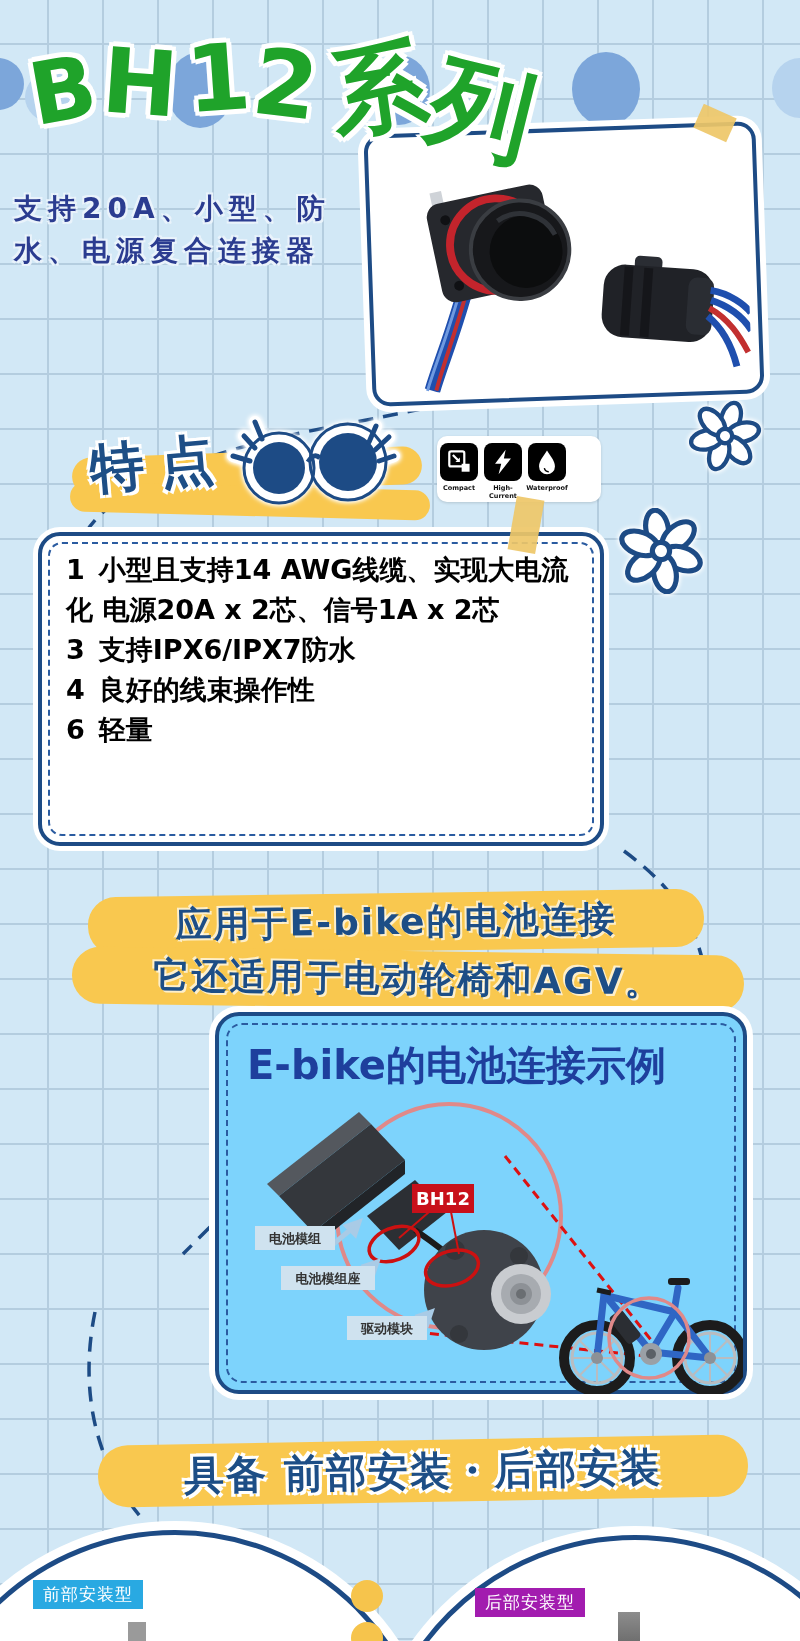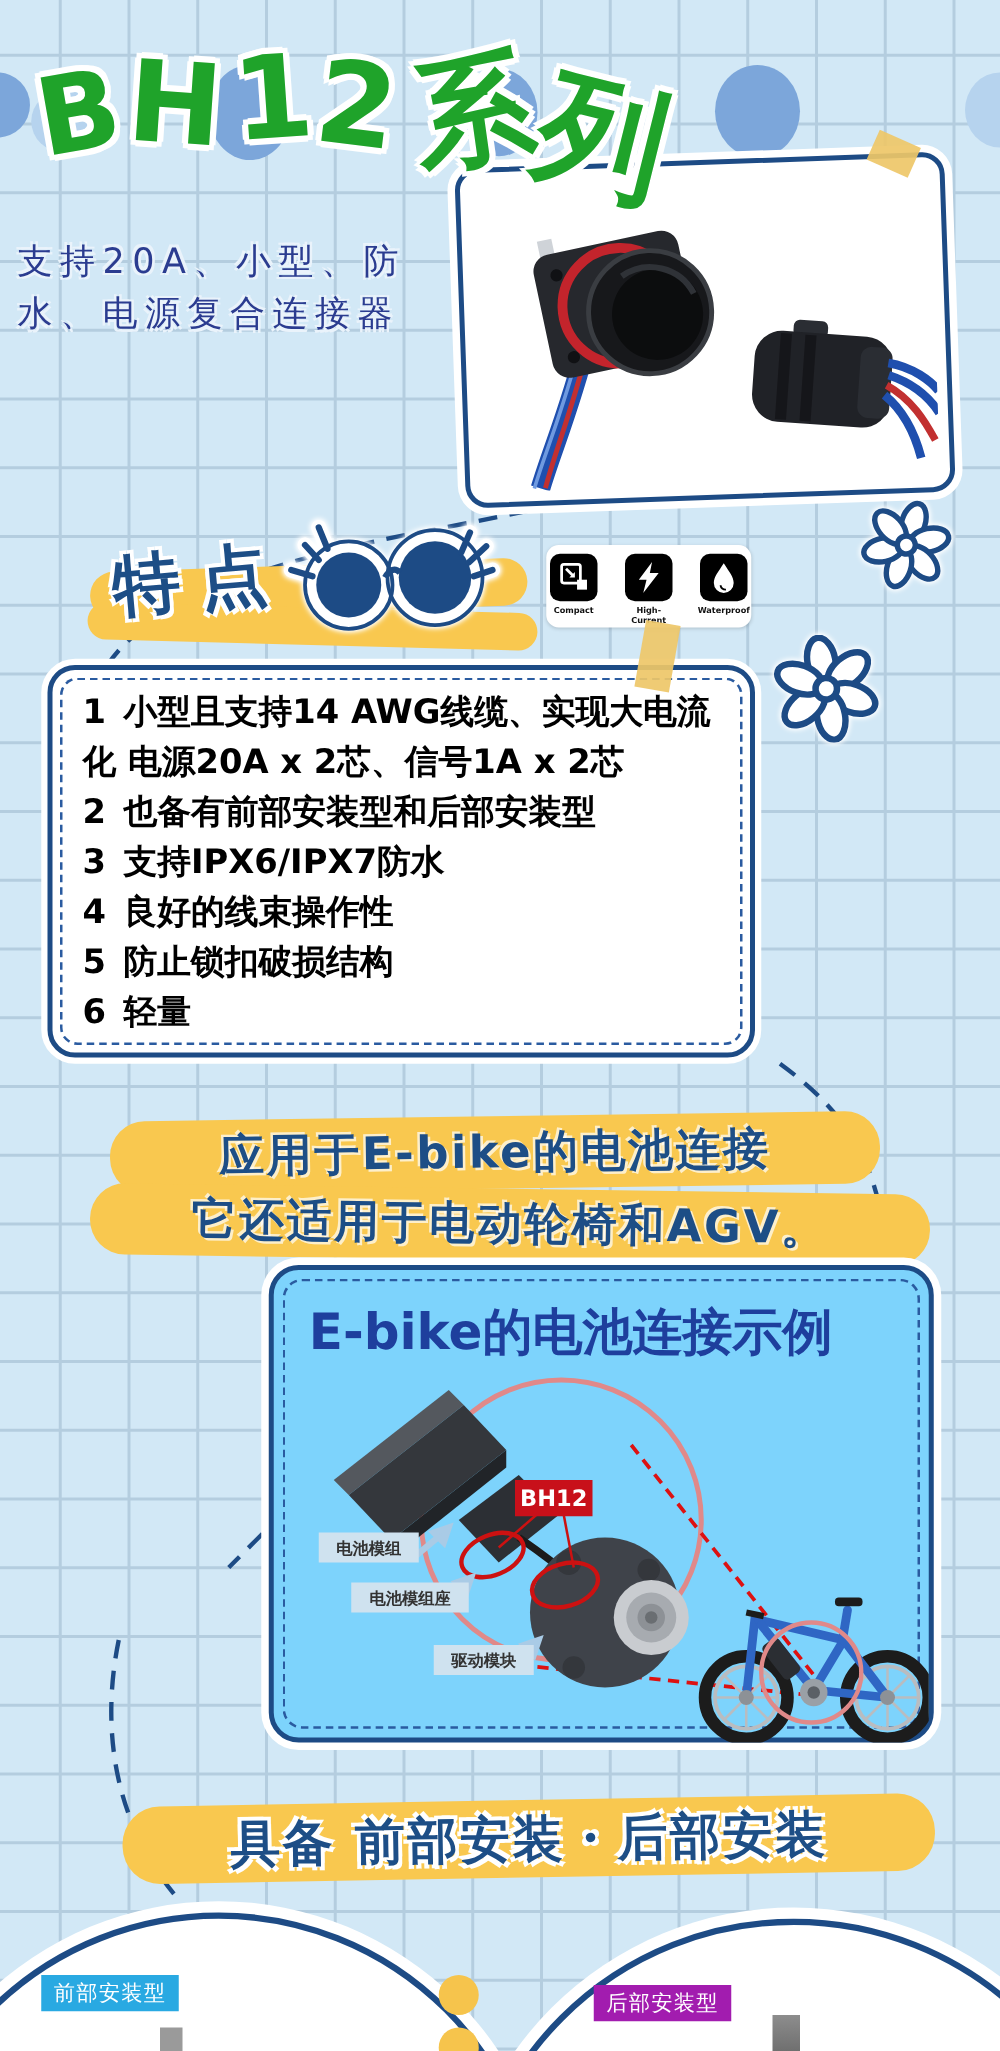--- a/index.html
+++ b/index.html
@@ -28,21 +28,21 @@
   }
   .t-b{font-size:86px;transform:rotate(-10deg);}
   .t-h{font-size:90px;transform:rotate(4deg) translateY(-6px);margin-left:6px;}
   .t-1{font-size:92px;transform:rotate(-4deg) translateY(-10px);margin-left:10px;}
   .t-2{font-size:92px;transform:rotate(7deg) translateY(-4px);margin-left:2px;}
   .t-xi{font-size:96px;transform:rotate(-8deg) translateY(2px);margin-left:14px;}
   .t-lie{font-size:102px;transform:rotate(14deg) translateY(26px);margin-left:10px;}
   
   .subtitle{
     position:absolute;left:14px;top:188px;width:360px;z-index:6;
-    font-size:28px;font-weight:normal;letter-spacing:6px;line-height:42px;
+    font-size:28px;font-weight:bold;letter-spacing:6px;line-height:42px;
     color:#2b3c90;
     text-shadow:-2px -2px 0 #eaf3fb,2px -2px 0 #eaf3fb,-2px 2px 0 #eaf3fb,2px 2px 0 #eaf3fb;
   }
   
   .photo-box{
     position:absolute;left:368px;top:128px;width:384px;height:264px;z-index:4;
     background:#fff;border:4px solid #1d4b85;border-radius:18px;
     box-shadow:0 0 0 6px #fff;transform:rotate(-2deg);
   }
   .tape{position:absolute;background:#eec768;opacity:.92;z-index:8;}
@@ -53,21 +53,21 @@
     font-size:54px;font-weight:bold;color:#1d4e86;letter-spacing:16px;
     transform:rotate(-5deg);
     text-shadow:-3px -3px 0 #fff,3px -3px 0 #fff,-3px 3px 0 #fff,3px 3px 0 #fff;
   }
   .glasses{position:absolute;left:224px;top:404px;z-index:6;
     filter:drop-shadow(0 0 2px #fff) drop-shadow(0 0 2px #fff);}
   
   .badges{
     position:absolute;left:437px;top:436px;width:164px;height:66px;z-index:6;
     background:#fff;border-radius:10px;box-shadow:0 1px 3px rgba(0,0,0,.15);
-    display:flex;justify-content:space-between;align-items:flex-start;padding-top:7px;box-sizing:border-box;
+    display:flex;justify-content:flex-start;align-items:flex-start;padding-top:7px;box-sizing:border-box;
   }
   .badge{width:44px;text-align:center;}
   .badge .bicon{width:38px;height:38px;background:#000;border-radius:8px;margin:0 auto;
     display:flex;align-items:center;justify-content:center;}
   .badge .blabel{font-size:6.5px;font-weight:bold;color:#111;margin-top:3px;}
   
   .feature-box{
     position:absolute;left:38px;top:532px;width:566px;height:314px;z-index:5;
     background:#fff;border:4px solid #1d4b85;border-radius:22px;
     box-shadow:0 0 0 5px #fff;box-sizing:border-box;
@@ -266,24 +266,22 @@
     <ellipse cx="50" cy="24" rx="13" ry="22" transform="rotate(180 50 50)"></ellipse>
     <ellipse cx="50" cy="24" rx="13" ry="22" transform="rotate(240 50 50)"></ellipse>
     <ellipse cx="50" cy="24" rx="13" ry="22" transform="rotate(300 50 50)"></ellipse>
     <circle cx="50" cy="50" r="10"></circle>
   </g>
 </svg>
 
 <div class="feature-box">
   <div class="feat-list">
     <div class="feat-item"><span class="num">1</span><span>小型且支持14  AWG线缆、实现大电流化  电源20A x 2芯、信号1A x 2芯</span></div>
-    <div class="feat-item"><span class="num">2</span><span>也备有前部安装型和后部安装型</span></div>
     <div class="feat-item"><span class="num">3</span><span>支持IPX6/IPX7防水</span></div>
     <div class="feat-item"><span class="num">4</span><span>良好的线束操作性</span></div>
-    <div class="feat-item"><span class="num">5</span><span>防止锁扣破损结构</span></div>
     <div class="feat-item"><span class="num">6</span><span>轻量</span></div>
   </div>
 </div>
 
 <div class="app-bar" style="left:88px;top:893px;width:616px;height:58px;transform:rotate(-0.8deg);">
   <div class="app-text">应用于E-bike的电池连接</div>
 </div>
 <div class="app-bar" style="left:72px;top:951px;width:672px;height:57px;transform:rotate(0.8deg);">
   <div class="app-text">它还适用于电动轮椅和AGV。</div>
 </div>

